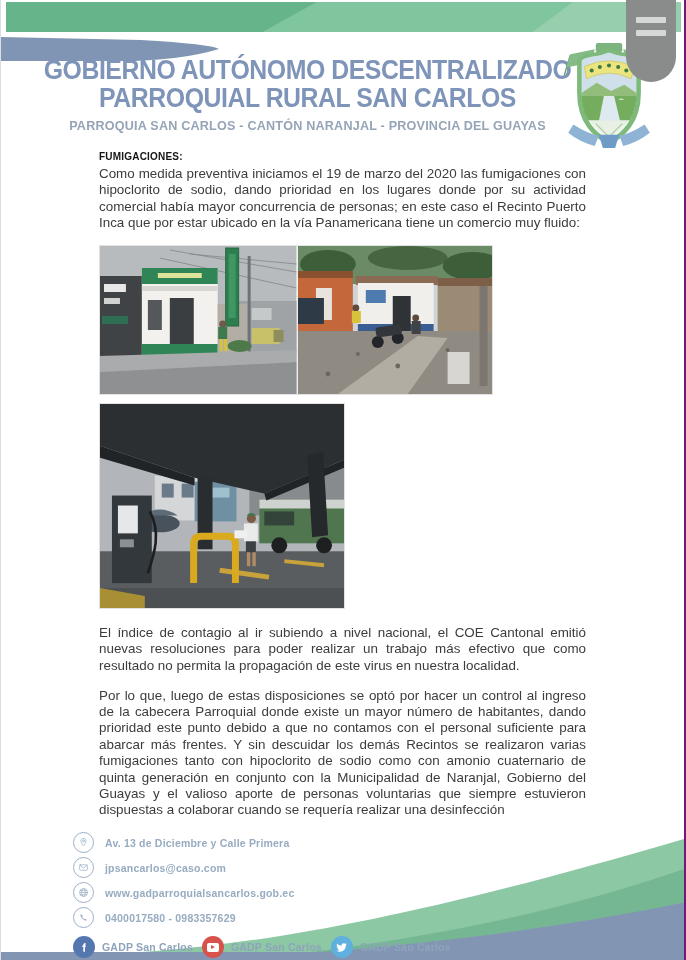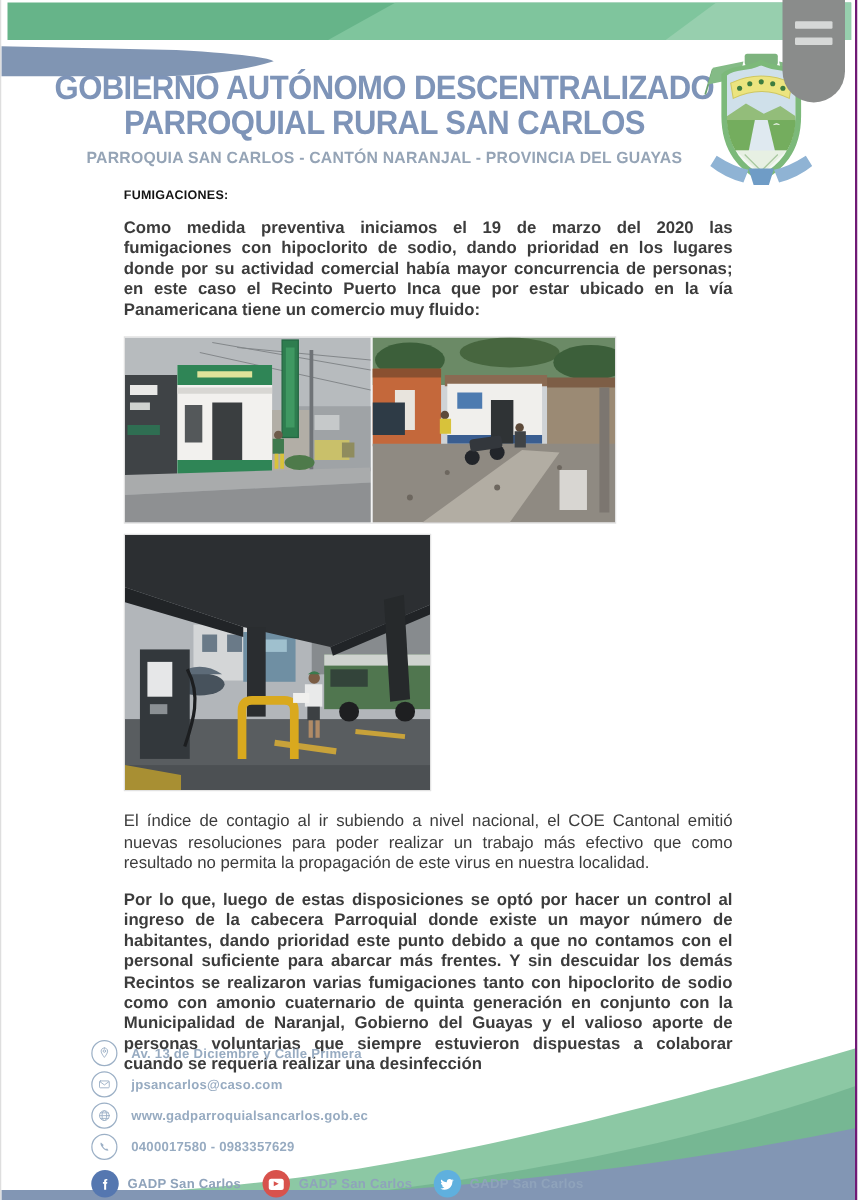--- a/index.html
+++ b/index.html
@@ -19,35 +19,35 @@
   
   .header-titles{position:relative;padding-top:56px;text-align:center;padding-right:70px;z-index:1;}
   .title-line{font-size:27px;font-weight:bold;color:#7e94b8;line-height:28px;letter-spacing:-0.5px;transform:scaleX(0.92);}
   .subtitle{font-size:13px;font-weight:bold;color:#95a4b6;margin-top:6px;line-height:15px;letter-spacing:0.2px;transform:scaleX(0.97);}
   .crest{position:absolute;top:40px;right:26px;width:98px;height:108px;z-index:2;}
 
   
   .content{margin:16px 98px 0 98px;color:#3c3c3c;}
   .section-title{font-size:10px;font-weight:bold;color:#141414;line-height:16px;letter-spacing:0.2px;}
   .para{font-size:13.4px;line-height:16.4px;text-align:justify;color:#3c3c3c;}
-  .p1{margin-top:9px;font-weight:bold;} .p2{margin-top:16px;} .p3{margin-top:8px;font-weight:bold;}
+  .p1{margin-top:1px;} .p2{margin-top:16px;} .p3{margin-top:8px;}
 
   .photo-row{margin-top:11px;display:flex;width:394px;border:1px solid #e2e2e2;background:#fff;box-sizing:border-box;}
   .photo-a{width:197px;height:148px;} .photo-b{width:195px;height:148px;border-left:1px solid #efefef;}
   .photo-single{margin-top:8px;width:246px;height:206px;border:1px solid #e2e2e2;box-sizing:border-box;}
   .photo-a svg,.photo-b svg,.photo-single svg{display:block;width:100%;height:100%;}
 
   
   .footer{position:absolute;left:72px;top:830px;z-index:3;}
   .contact-row{display:flex;align-items:center;height:25px;}
   .contact-icon{width:21px;height:21px;border:1.6px solid #9cb0c6;border-radius:50%;box-sizing:border-box;
                 display:flex;align-items:center;justify-content:center;flex:none;}
   .contact-icon svg{width:11px;height:11px;stroke:#9cb0c6;fill:none;stroke-width:1.6;stroke-linecap:round;stroke-linejoin:round;}
   .contact-text{margin-left:11px;font-size:10.5px;font-weight:bold;color:#97abc1;letter-spacing:0.2px;}
-  .social-row{display:flex;align-items:center;margin-top:6px;gap:17px;}
+  .social-row{display:flex;align-items:center;margin-top:6px;gap:9px;}
   .social-item{display:flex;align-items:center;gap:7px;cursor:pointer;}
   .social-badge{width:22px;height:22px;border-radius:50%;display:flex;align-items:center;justify-content:center;flex:none;}
   .fb{background:#5577b0;} .yt{background:#d8524c;} .tw{background:#5fb0de;}
   .social-badge svg{width:13px;height:13px;}
   .yt-box{width:12px;height:9px;background:#ffffff;border-radius:2px;display:flex;align-items:center;justify-content:center;}
   .yt-tri{width:0;height:0;border-left:4px solid #d8524c;border-top:2.6px solid transparent;border-bottom:2.6px solid transparent;margin-left:1px;}
   .social-label{font-size:10.5px;font-weight:bold;color:#8fa3bb;letter-spacing:0.2px;}
 
   
   .bottom-deco{position:absolute;left:0;bottom:0;width:686px;height:150px;pointer-events:none;z-index:2;}

